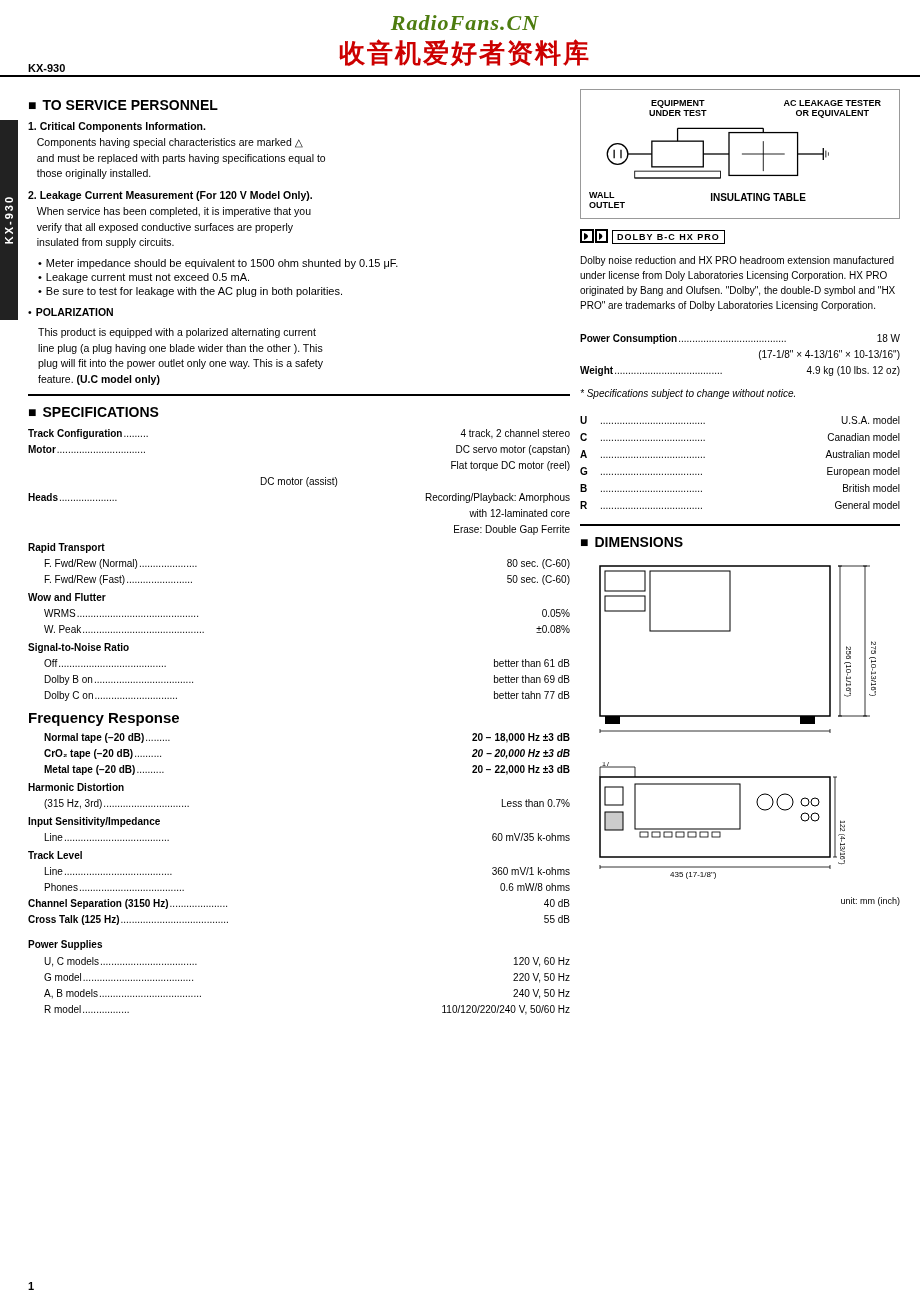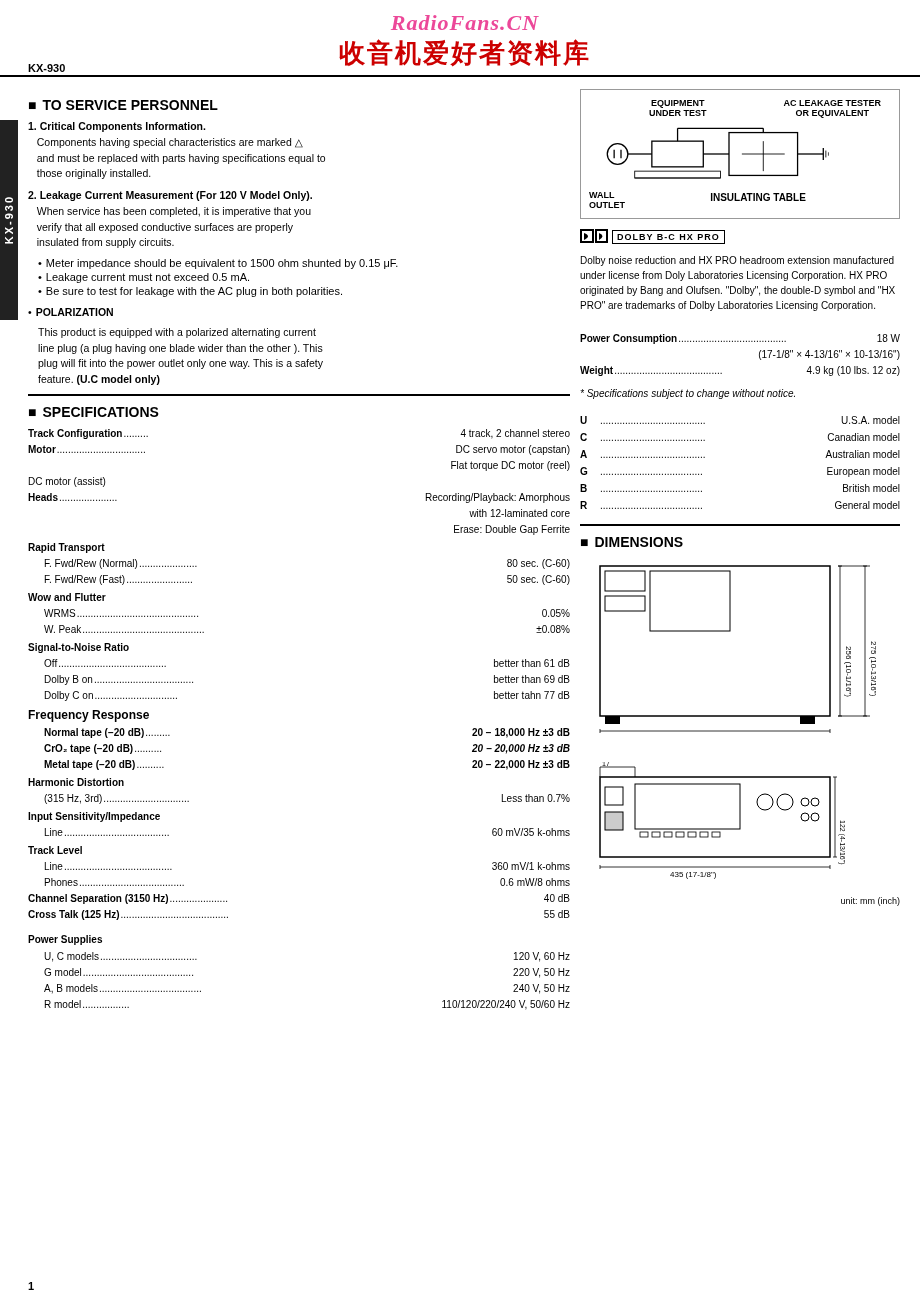--- a/index.html
+++ b/index.html
@@ -45,21 +45,21 @@
       text-align: center;
       padding: 10px 20px 4px 30px;
       border-bottom: 2px solid #000;
       margin-bottom: 2px;
     }
     .header-title-en {
       font-family: Georgia, serif;
       font-style: italic;
       font-size: 22px;
       font-weight: bold;
-      color: #ec4899;
+      color: #4d7c0f;
       letter-spacing: 1px;
     }
     .header-title-cn {
       font-size: 26px;
       font-weight: bold;
       color: #cc0000;
       letter-spacing: 2px;
     }
     .model-number {
       position: absolute;
@@ -348,21 +348,21 @@
           <span class="spec-fill">.........</span>
           <span class="spec-full-val">4 track, 2 channel stereo</span>
         </div>
 
         <div class="spec-full-row">
           <span class="spec-full-label">Motor</span>
           <span class="spec-fill">................................</span>
           <span class="spec-full-val">DC servo motor (capstan)</span>
         </div>
         <div style="text-align:right; font-size:10px; line-height:1.6;">Flat torque DC motor (reel)</div>
-        <div style="text-align:left; font-size:10px; line-height:1.6;">DC motor (assist)</div>
+        <div style="text-align:center; font-size:10px; line-height:1.6;">DC motor (assist)</div>
 
         <div class="spec-full-row">
           <span class="spec-full-label">Heads</span>
           <span class="spec-fill">.....................</span>
           <span class="spec-full-val">Recording/Playback: Amorphous</span>
         </div>
         <div style="text-align:right; font-size:10px; line-height:1.6;">with 12-laminated core</div>
         <div style="text-align:right; font-size:10px; line-height:1.6;">Erase: Double Gap Ferrite</div>
 
         <div style="font-weight:bold; font-size:10px; margin-top:2px; line-height:1.6;">Rapid Transport</div>
@@ -399,21 +399,21 @@
           <span class="spec-sub-label">Dolby B on</span>
           <span class="spec-fill">....................................</span>
           <span>better than 69 dB</span>
         </div>
         <div class="spec-sub-row">
           <span class="spec-sub-label">Dolby C on</span>
           <span class="spec-fill">..............................</span>
           <span>better tahn 77 dB</span>
         </div>
 
-        <div style="font-weight:bold; font-size:12px; margin-top:2px; line-height:1.6;">Frequency Response</div>
+        <div style="font-weight:bold; font-size:15px; margin-top:2px; line-height:1.6;">Frequency Response</div>
         <div class="spec-sub-row">
           <span class="spec-sub-label" style="font-weight:bold;">Normal tape (−20 dB)</span>
           <span class="spec-fill">.........</span>
           <span style="font-weight:bold;">20 − 18,000 Hz ±3 dB</span>
         </div>
         <div class="spec-sub-row">
           <span class="spec-sub-label" style="font-weight:bold;">CrO₂ tape (−20 dB)</span>
           <span class="spec-fill">..........</span>
           <span style="font-weight:bold;font-style:italic;">20 − 20,000 Hz ±3 dB</span>
         </div>

